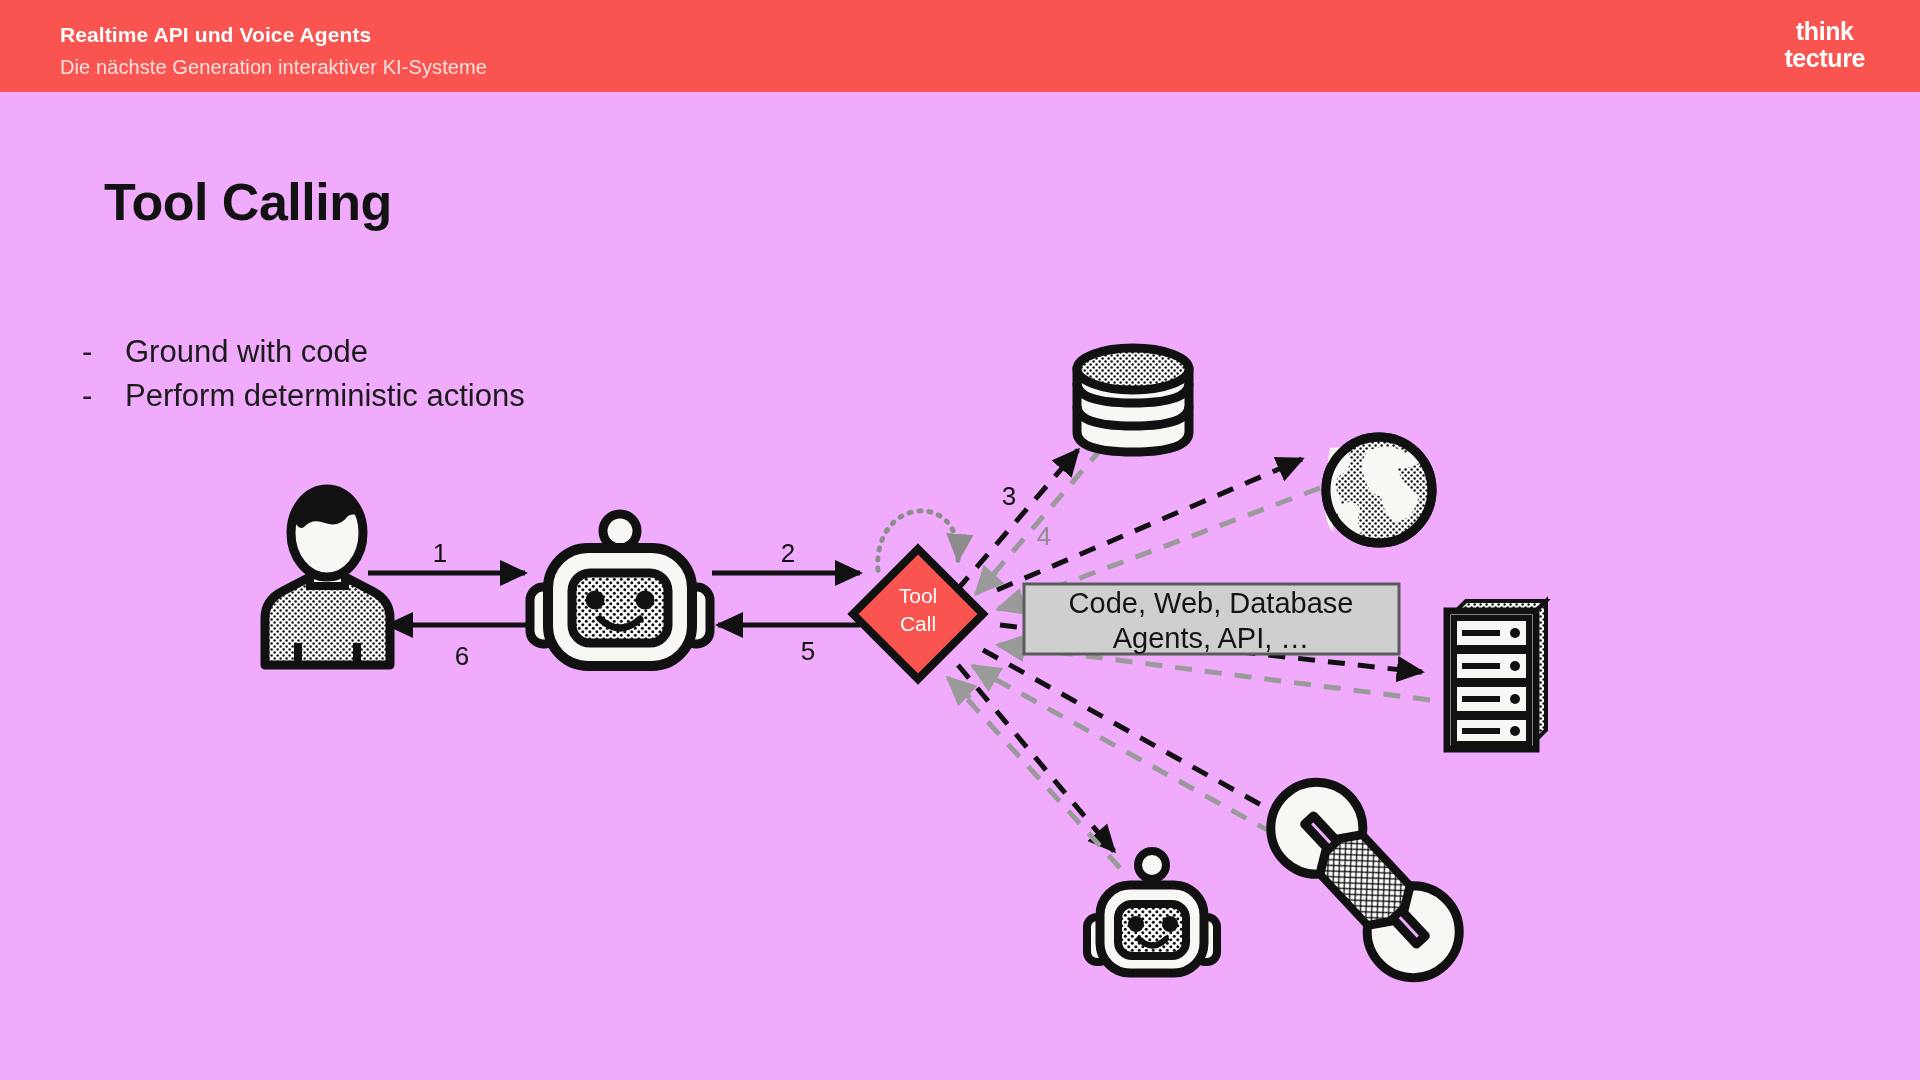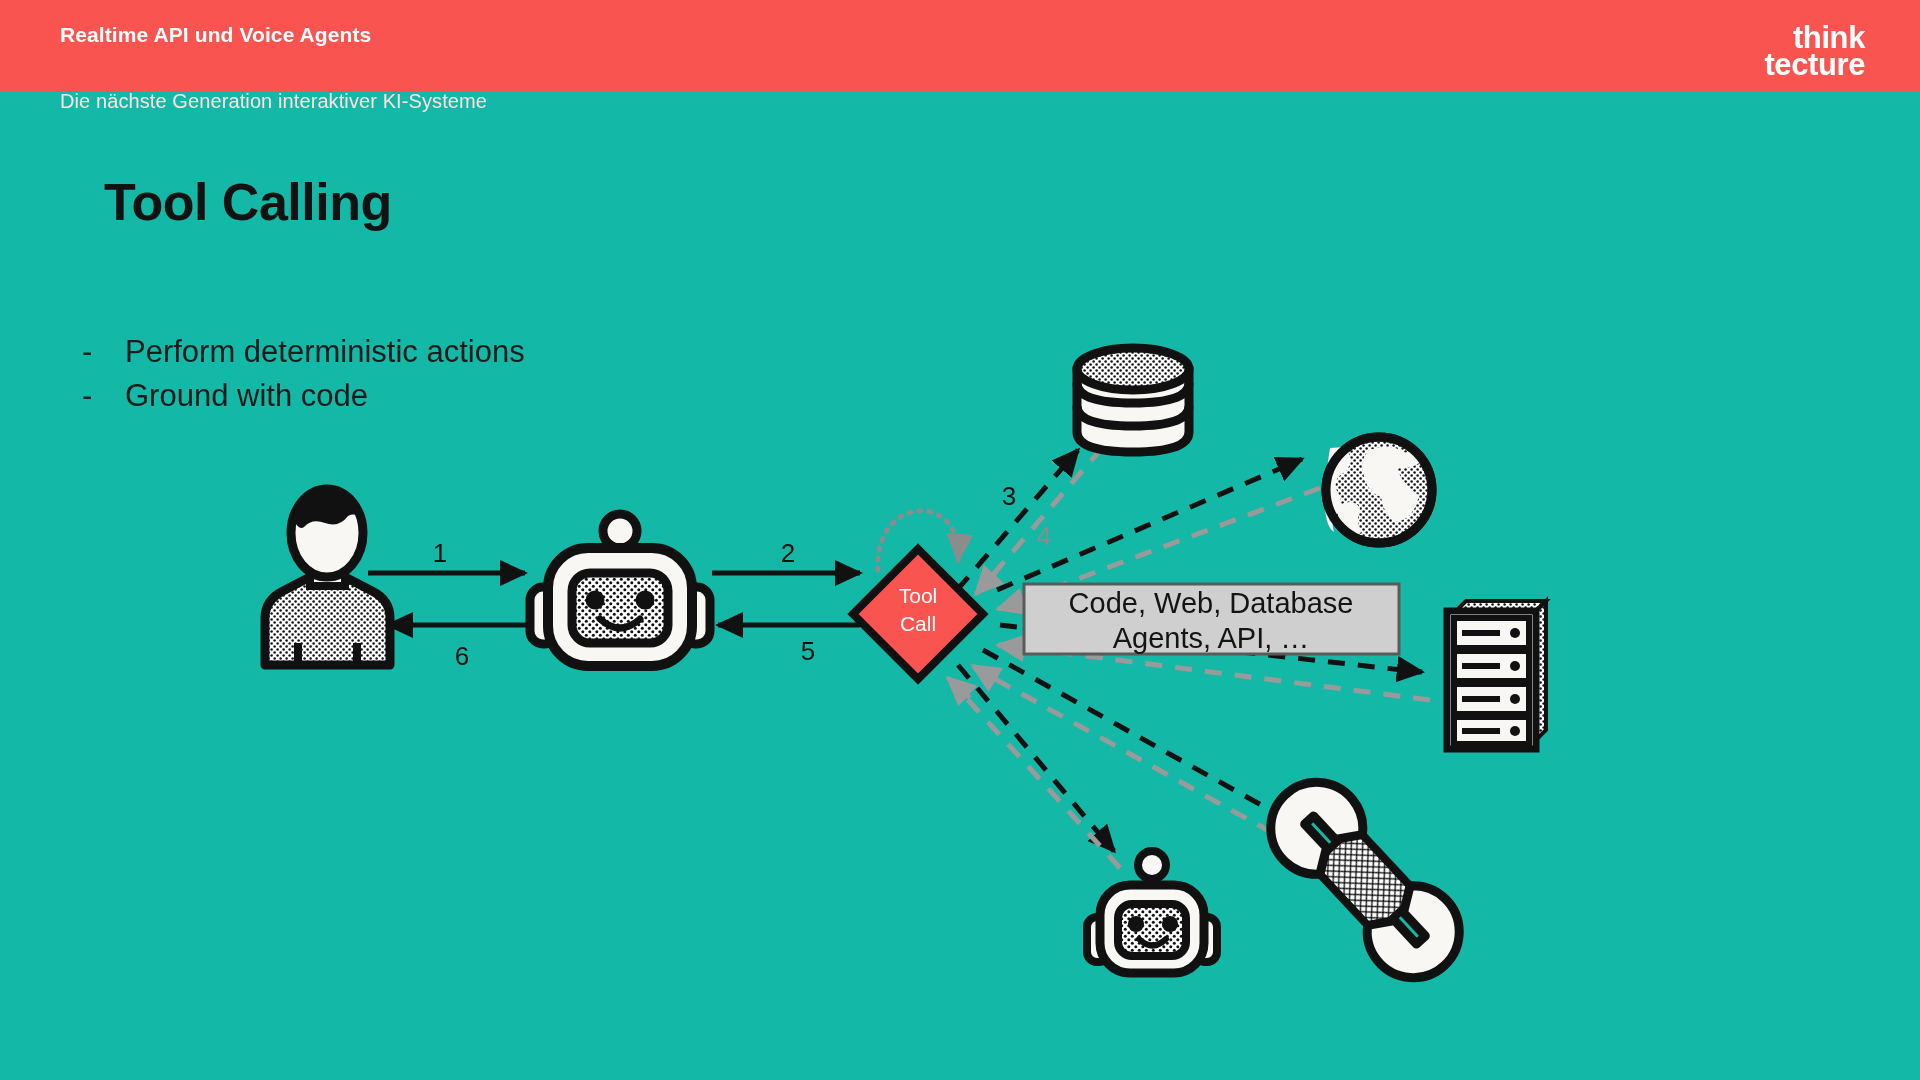--- a/index.html
+++ b/index.html
@@ -2,42 +2,41 @@
 <html><head>
 <meta charset="utf-8">
 <style>
   * { box-sizing: border-box; margin: 0; padding: 0; }
   html, body {
     width: 1920px; height: 1080px;
     background: #f8f7f4;
     font-family: "Liberation Sans", sans-serif;
     overflow: hidden;
   }
-  #slide { position: relative; width: 1920px; height: 1080px; background: #14b8a6; }
+  #slide { position: relative; width: 1920px; height: 1080px; background: #f0abfc; }
 
   
   .header {
     position: absolute; left: 0; top: 0; width: 1920px; height: 92px;
     background: #fa5450;
   }
   .header-title {
     position: absolute; left: 60px; top: 23px;
     font-size: 21px; font-weight: bold; color: #ffffff;
     letter-spacing: 0.1px;
   }
   .header-sub {
     position: absolute; left: 60px; top: 56px;
     font-size: 20px; font-weight: 400; color: #ffe2e0;
     letter-spacing: 0.1px;
-    margin-top: 34px;
   }
   .logo {
-    position: absolute; right: 55px; top: 24px;
-    color: #ffffff; font-weight: bold; font-size: 31px;
-    line-height: 27px; letter-spacing: -0.4px; text-align: right;
+    position: absolute; right: 55px; top: 18px;
+    color: #ffffff; font-weight: bold; font-size: 25px;
+    line-height: 27px; letter-spacing: -0.4px; text-align: center;
   }
 
   
   .slide-title {
     position: absolute; left: 104px; top: 172px;
     font-size: 52px; font-weight: bold; color: #121212;
     letter-spacing: -0.5px;
   }
   .bullets {
     position: absolute; left: 82px; top: 330px;
@@ -64,22 +63,22 @@
     <div class="header-sub">Die nächste Generation interaktiver KI-Systeme</div>
     <div class="logo">
       <div>think</div>
       <div>tecture</div>
     </div>
   </div>
 
   <div class="slide-title">Tool Calling</div>
 
   <div class="bullets">
+    <span class="row"><span class="dash">-</span><span>Ground with code</span></span>
     <span class="row"><span class="dash">-</span><span>Perform deterministic actions</span></span>
-    <span class="row"><span class="dash">-</span><span>Ground with code</span></span>
   </div>
 
   <svg id="diagram" viewBox="0 0 1920 1080">
     <defs>
 
       <pattern id="dots" width="7" height="7" patternUnits="userSpaceOnUse">
         <rect width="7" height="7" fill="#ffffff"></rect>
         <circle cx="1.8" cy="1.8" r="1.5" fill="#111111"></circle>
         <circle cx="5.3" cy="5.3" r="1.5" fill="#111111"></circle>
       </pattern>

